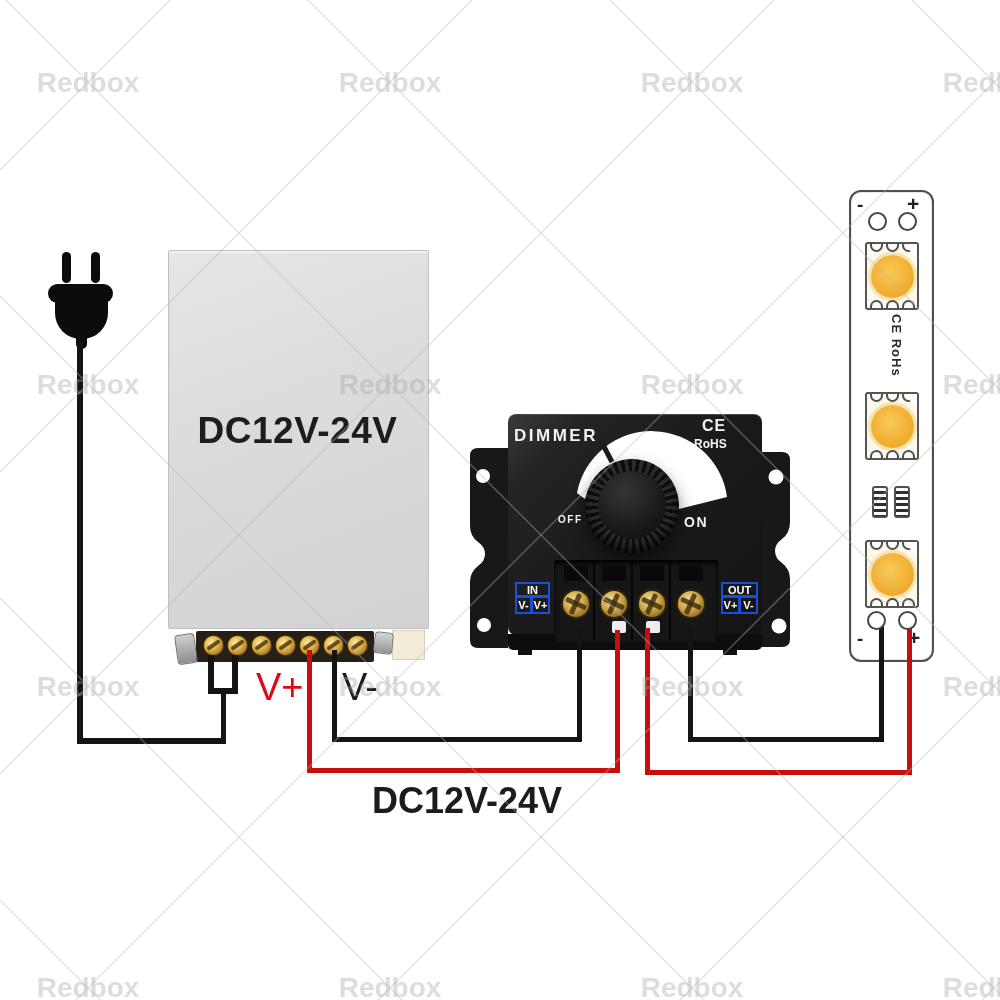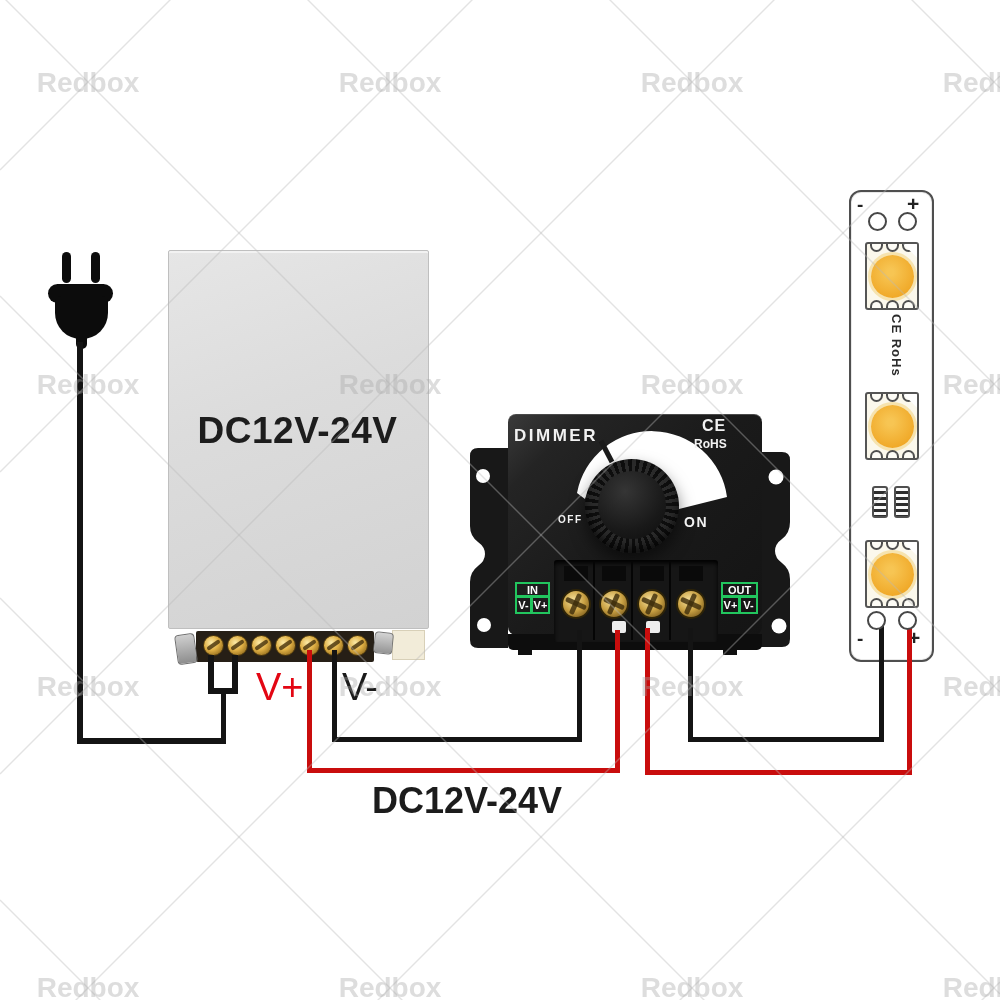--- a/index.html
+++ b/index.html
@@ -27,21 +27,21 @@
   #dimmer-body{position:absolute;left:40px;top:0;width:254px;height:221px;border-radius:8px;
            background:linear-gradient(135deg,#3a3a3a 0%,#242424 16%,#1a1a1a 50%,#141414 100%);
            border-top:1px solid #4a4a4a;box-sizing:border-box}
   .dscrew{position:absolute;width:30px;height:30px;border-radius:50%;box-sizing:border-box;
           background:radial-gradient(circle at 40% 35%,#f5e09b,#c9a143 48%,#76561a 90%);
           border:2px solid #2e2408}
   .dscrew::before{content:"";position:absolute;left:2px;right:2px;top:10px;height:5px;
           background:rgba(60,44,10,.8);border-radius:2px;transform:rotate(24deg)}
   .dscrew::after{content:"";position:absolute;top:2px;bottom:2px;left:10px;width:5px;
           background:rgba(60,44,10,.8);border-radius:2px;transform:rotate(24deg)}
-  .vbox{position:absolute;border:2px solid #22c55e;color:#fff;font-weight:bold;box-sizing:border-box;
+  .vbox{position:absolute;border:2px solid #1d4ed8;color:#fff;font-weight:bold;box-sizing:border-box;
         display:flex;align-items:center;justify-content:center;font-size:11px}
   .dimtext{position:absolute;color:#f2f2f2;font-weight:bold}
   .knob{position:absolute;left:117px;top:45px;width:94px;height:94px;border-radius:50%;
         background:repeating-conic-gradient(#2b2b2b 0deg 5deg,#0e0e0e 5deg 10deg);
         box-shadow:0 8px 16px rgba(0,0,0,.5), inset 0 -5px 9px rgba(0,0,0,.65)}
   .knob-top{position:absolute;left:13px;top:12px;width:68px;height:68px;border-radius:50%;
         background:radial-gradient(circle at 40% 30%,#353535,#191919 62%,#0d0d0d 100%)}
   
   #strip{position:absolute;left:849px;top:190px;width:85px;height:472px;z-index:10}
   #strip-body{position:absolute;inset:0;background:#fff;border:2.5px solid #4f4f4f;border-radius:12px;

